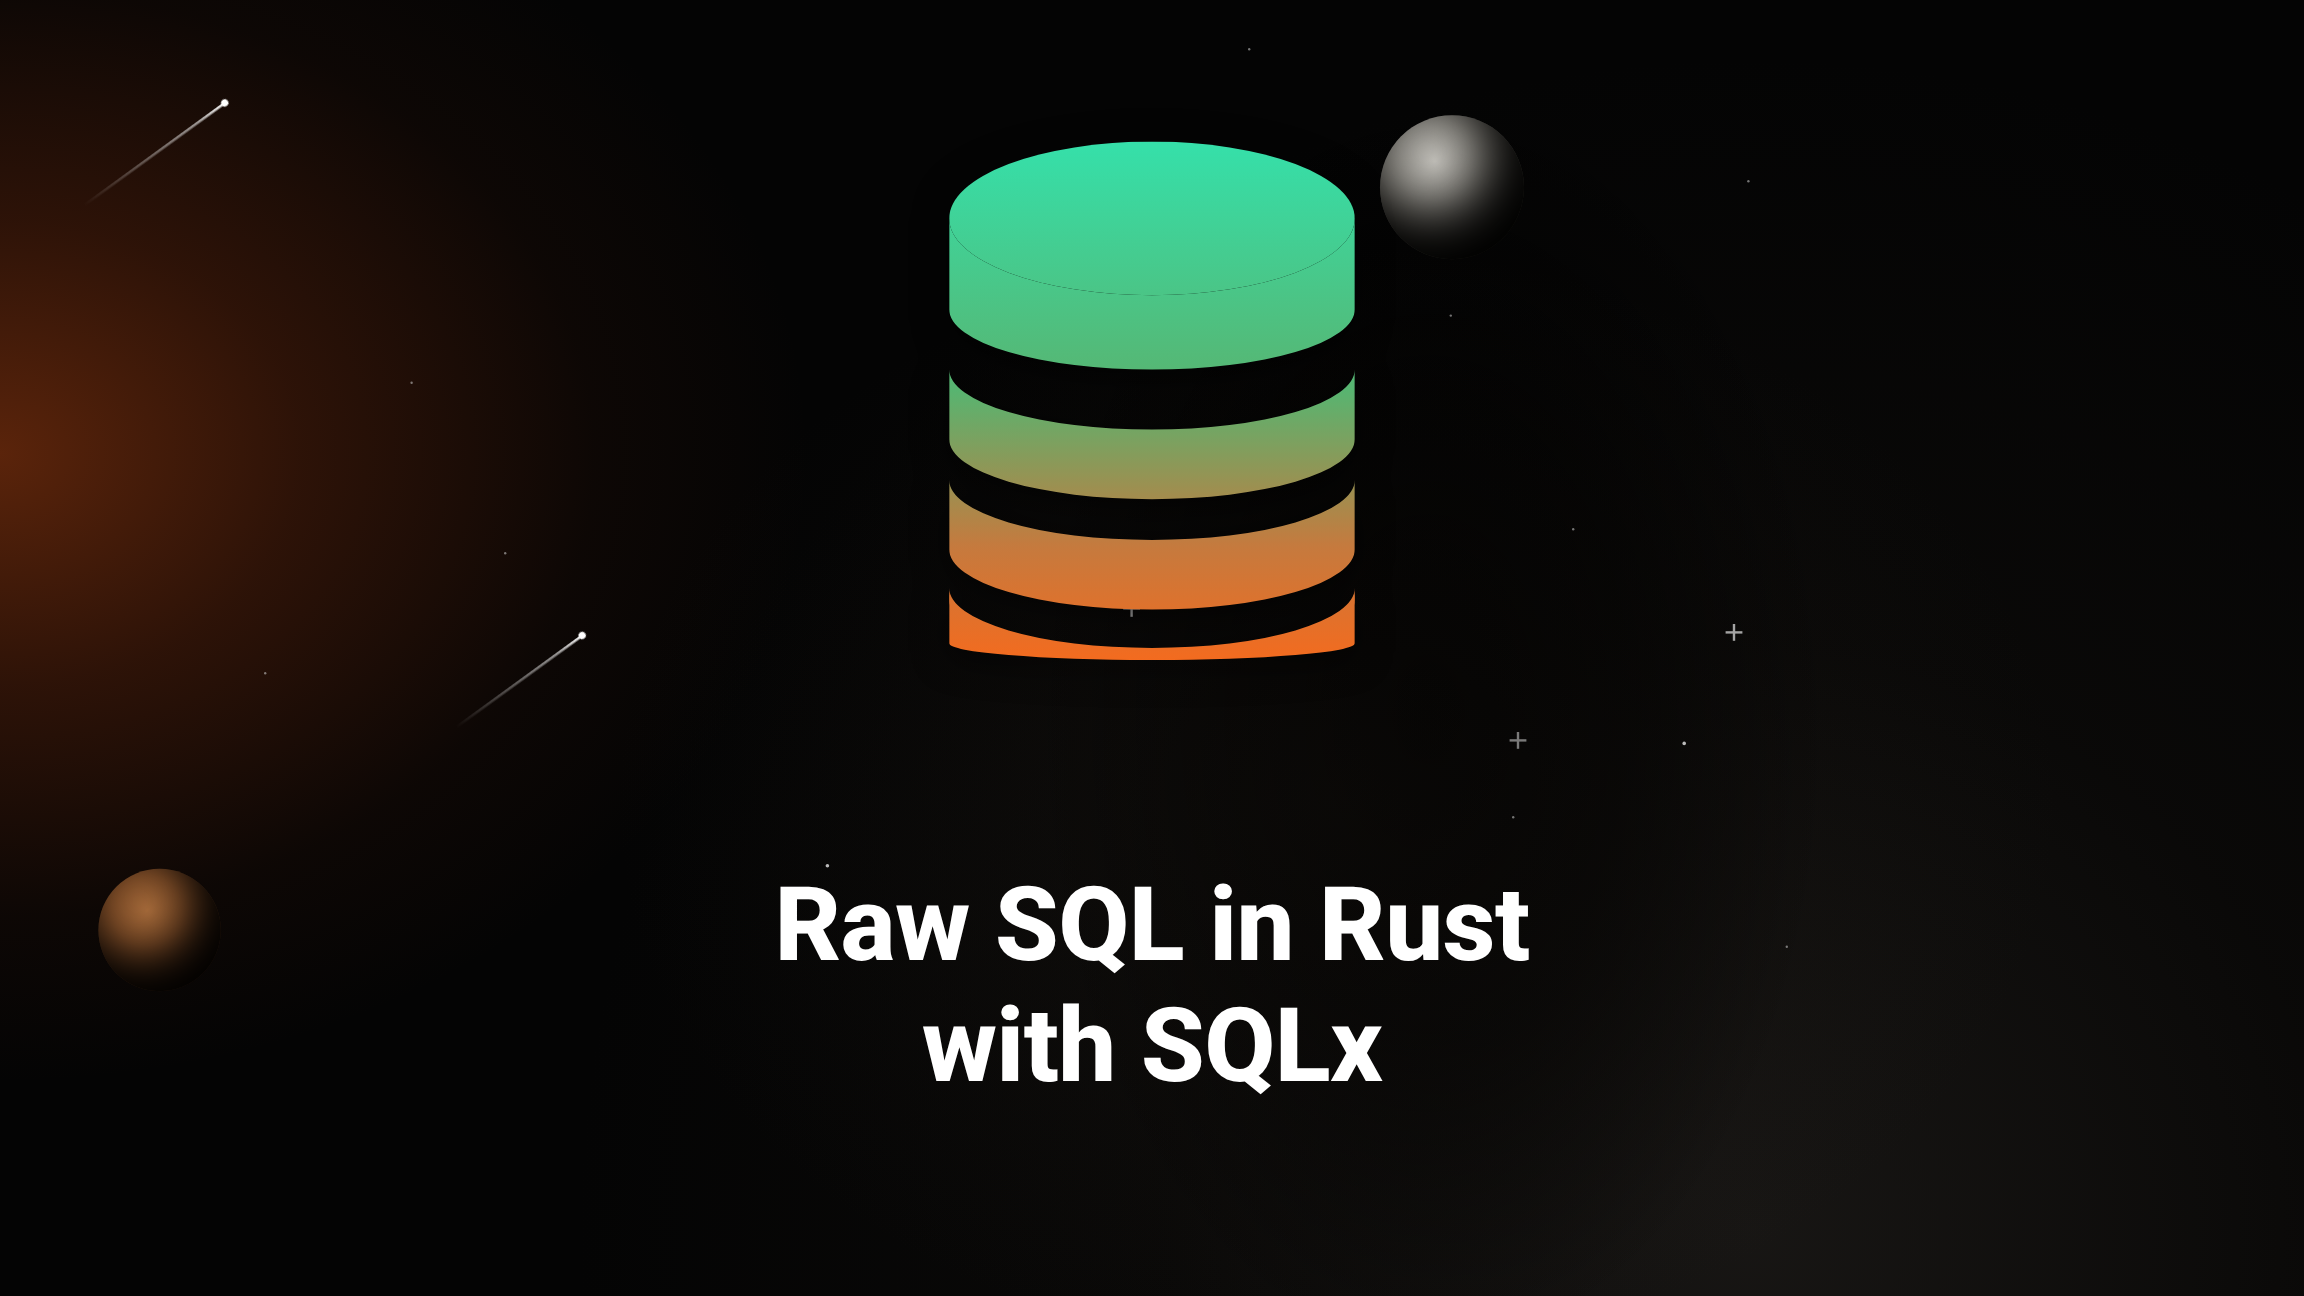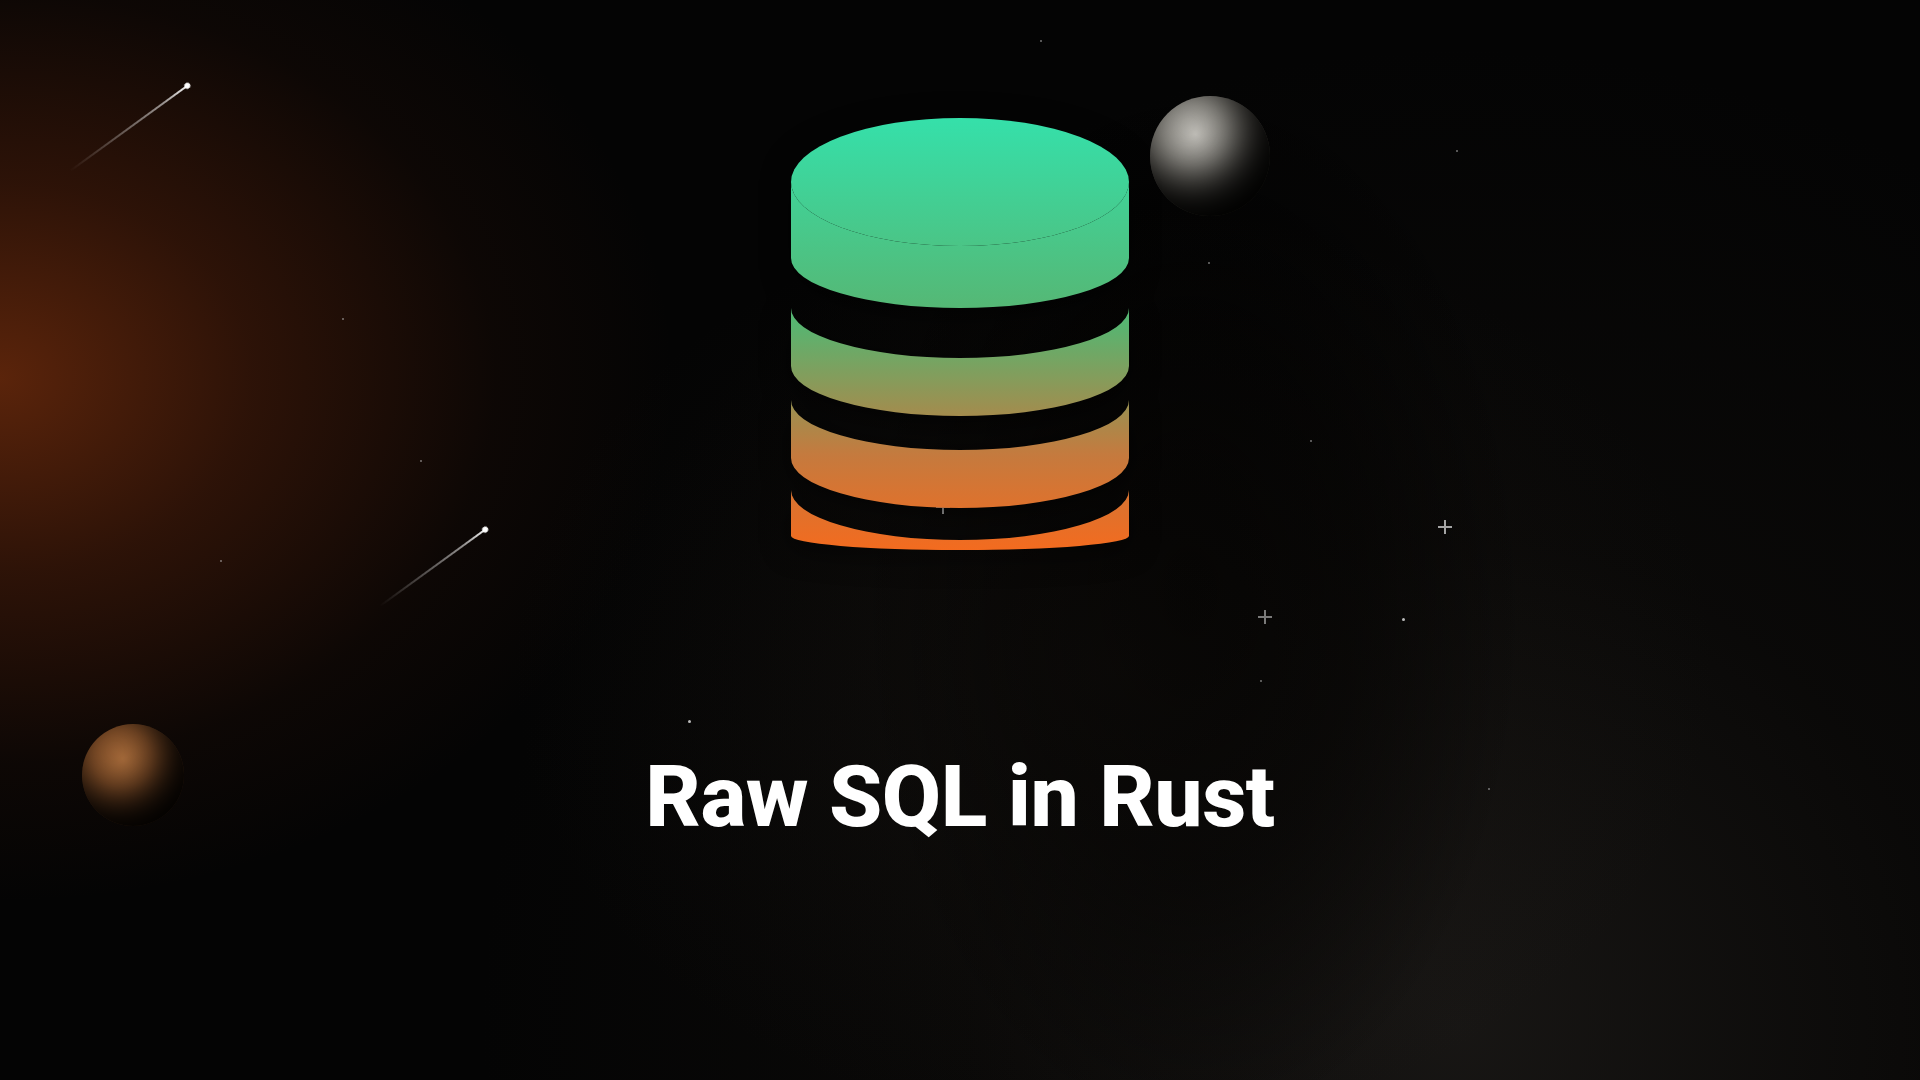--- a/index.html
+++ b/index.html
@@ -90,21 +90,20 @@
   
   .title {
     position: absolute;
     left: 0; right: 0; top: 720px;
     text-align: center;
     color: #ffffff;
     font-weight: 800;
     font-size: 86px;
     line-height: 1.18;
     letter-spacing: -0.5px;
-    margin-top: 26px;
   }
 </style>
 </head>
 <body>
 
 <div class="bg-gradient"></div>
 <div class="nebula-swirl"></div>
 
 <div class="shooting-star ss1"></div>
 <div class="shooting-star ss2"></div>
@@ -146,13 +145,14 @@
 
   <path class="grad" d="M0 282 v58 a169 50 0 0 0 338 0 v-58 a169 50 0 0 1 -338 0 Z"></path>
 
   <path class="grad" d="M0 374 v8  a169 50 0 0 0 338 0 v-8  a169 50 0 0 1 -338 0 Z"></path>
   <path class="grad" d="M0 358 v40 a169 50 0 0 0 338 0 v-40 a169 50 0 0 1 -338 0 Z" opacity="0"></path>
   <path class="grad" d="M0 372 v46 a169 14 0 0 0 338 0 v-46 a169 50 0 0 1 -338 0 Z"></path>
 </svg>
 
 <div class="title">
   <div>Raw SQL in Rust</div>
+  <div>with SQLx</div>
 </div>
 
 </body></html>

